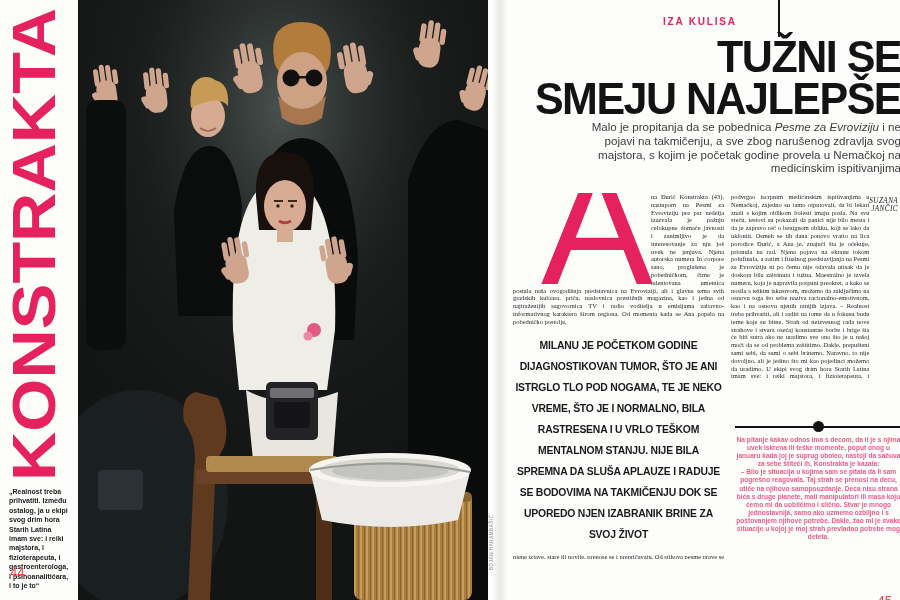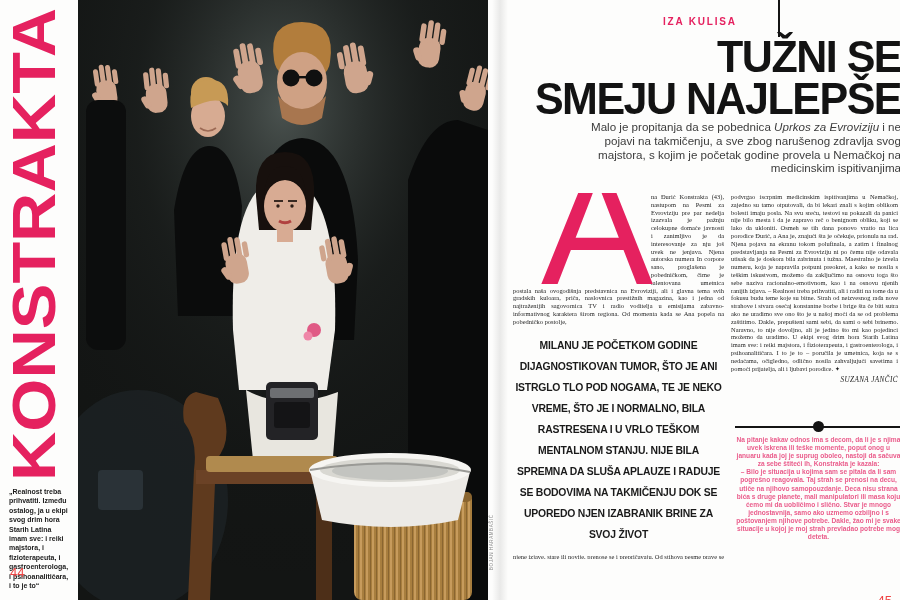--- a/index.html
+++ b/index.html
@@ -32,21 +32,21 @@
     font-weight:bold;font-size:43px;line-height:.93;letter-spacing:-1.5px;transform:scaleY(1.04);transform-origin:top right;}
   .deck{position:absolute;right:0;top:120px;width:310px;text-align:right;
     font-size:11.6px;line-height:13.8px;color:#3c3c3c;}
   .deck .ital{font-style:italic;}
 
   .columns{position:absolute;left:0;top:193px;width:385px;height:372px;
     display:grid;grid-template-columns:211px 167px;column-gap:7px;}
   .bodytext{font-family:"Liberation Serif",serif;font-size:6.45px;line-height:7.8px;
     color:#252525;text-align:justify;}
   .col1{overflow:hidden;height:366px;}
-  .col2{display:flex;flex-direction:column;}
+  .col2{display:flex;}
   .col2 .flow{overflow:hidden;max-height:186px;}
   .dropcap-float{float:left;width:138px;height:93px;position:relative;}
   .dropcap{position:absolute;left:28px;top:-28px;font-family:"Liberation Sans",sans-serif;
     font-size:168px;line-height:.73;color:#e5215f;font-weight:400;}
   .pullquote{margin:9px 0 8px 0;text-align:center;font-family:"Liberation Sans",sans-serif;
     font-weight:bold;font-size:10.4px;line-height:21px;color:#1a1a1a;letter-spacing:-.2px;}
   .byline{margin-top:4px;text-align:right;font-family:"Liberation Serif",serif;
     font-style:italic;font-size:7.2px;letter-spacing:.4px;color:#222;text-transform:uppercase;}
 
   .side-box{position:absolute;left:222px;top:421px;width:167px;text-align:center;}
@@ -178,21 +178,21 @@
   <div class="right-page">
 
     <div class="kicker">IZA KULISA</div>
     <div class="kicker-rule"></div>
 
     <div class="headline">
       <div>TUŽNI SE</div>
       <div>SMEJU NAJLEPŠE</div>
     </div>
 
-    <div class="deck"><span>Malo je propitanja da se pobednica </span><span class="ital">Uprkos za Evroviziju</span><span> i ne pojavi na takmičenju, a sve zbog narušenog zdravlja svog majstora, s kojim je početak godine provela u Nemačkoj na medicinskim ispitivanjima</span></div>
+    <div class="deck"><span>Malo je propitanja da se pobednica </span><span class="ital">Pesme za Evroviziju</span><span> i ne pojavi na takmičenju, a sve zbog narušenog zdravlja svog majstora, s kojim je početak godine provela u Nemačkoj na medicinskim ispitivanjima</span></div>
 
     <div class="columns">
       <div class="col1 bodytext">
         <div class="dropcap-float">
           <span class="dropcap">A</span>
         </div>
         <span>na Đurić Konstrakta (43), nastupom na Pesmi za Evroviziju pre par nedelja izazvala je pažnju celokupne domaće javnosti i zanimljivo je da interesovanje za nju još uvek ne jenjava. Njena autorska numera In corpore sano, proglašena je pobedničkom, čime je talentovana umetnica postala naša ovogodišnja predstavnica na Evroviziji, ali i glavna tema svih gradskih kuloara, priča, naslovnica prestižnih magazina, kao i jedna od najtraženijih sagovornica TV i radio voditelja u emisijama zabavno-informativnog karaktera širom regiona. Od momenta kada se Ana popela na pobedničko postolje,</span>
         <div class="pullquote">MILANU JE POČETKOM GODINE DIJAGNOSTIKOVAN TUMOR, ŠTO JE ANI ISTRGLO TLO POD NOGAMA, TE JE NEKO VREME, ŠTO JE I NORMALNO, BILA RASTRESENA I U VRLO TEŠKOM MENTALNOM STANJU. NIJE BILA SPREMNA DA SLUŠA APLAUZE I RADUJE SE BODOVIMA NA TAKMIČENJU DOK SE UPOREDO NJEN IZABRANIK BRINE ZA SVOJ ŽIVOT</div>
         <span>njene izjave, stare ili novije, prenose se i prepričavaju. Od stihova pesme prave se parodije, traže se motivi i pouke. Zaviruje se iz svih mogućih izvora i uglova u njen privatni život, a najviše u brak sa arhitektom, zapravo producentom Milanom Đurićem. Broje se godine koje je s njim pod istim krovom do sada provela, koliko je dece rodila. Postavlja se pitanje kakva je majka i kako njen sin Nikola i ćerka Lena reaguju na prodor koji joj se dogodio. I tako se već nedeljama nižu pitanja i propitanja kako bi se što više toga saznalo o vlasnici spektakularnih stihova, koja je pobudila i, u neku ruku, osvestila javnost. Uprkos pokušaju da zavire u baš svaki kutak Konstraktinog umetničkog, poslovnog i privatnog sveta, ona je ipak uspela da u velikoj meri sakrije svoju intimu i porodici obezbedi mir. Upravo zbog toga sve donedavno nije se doznalo da je Đurićeva početkom godine, tačnije u januaru, htela da odustane od Pesme za Evroviziju, sve zbog narušenog suprugovog zdravlja. Milanu je, naime, dijagnostikovan tumor, što je Ani istrglo tlo pod nogama, te je neko vreme, što je i normalno, bila rastresena i u vrlo teškom mentalnom stanju. Nije bila spremna da sluša aplauze i raduje se bodovima na takmičenju dok se uporedo njen izabranik brine za svoj život. Milan se tih dana</span>
       </div>

